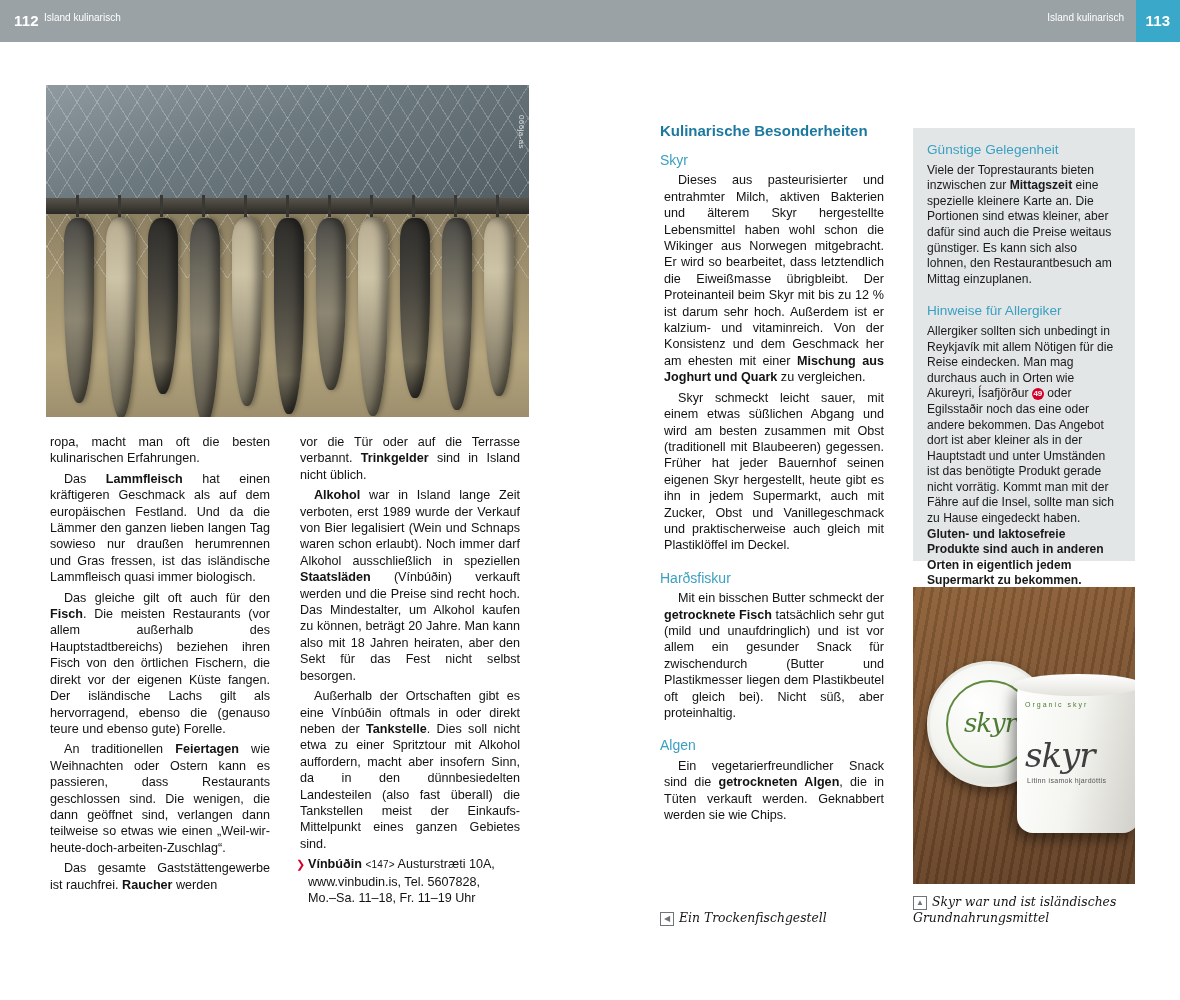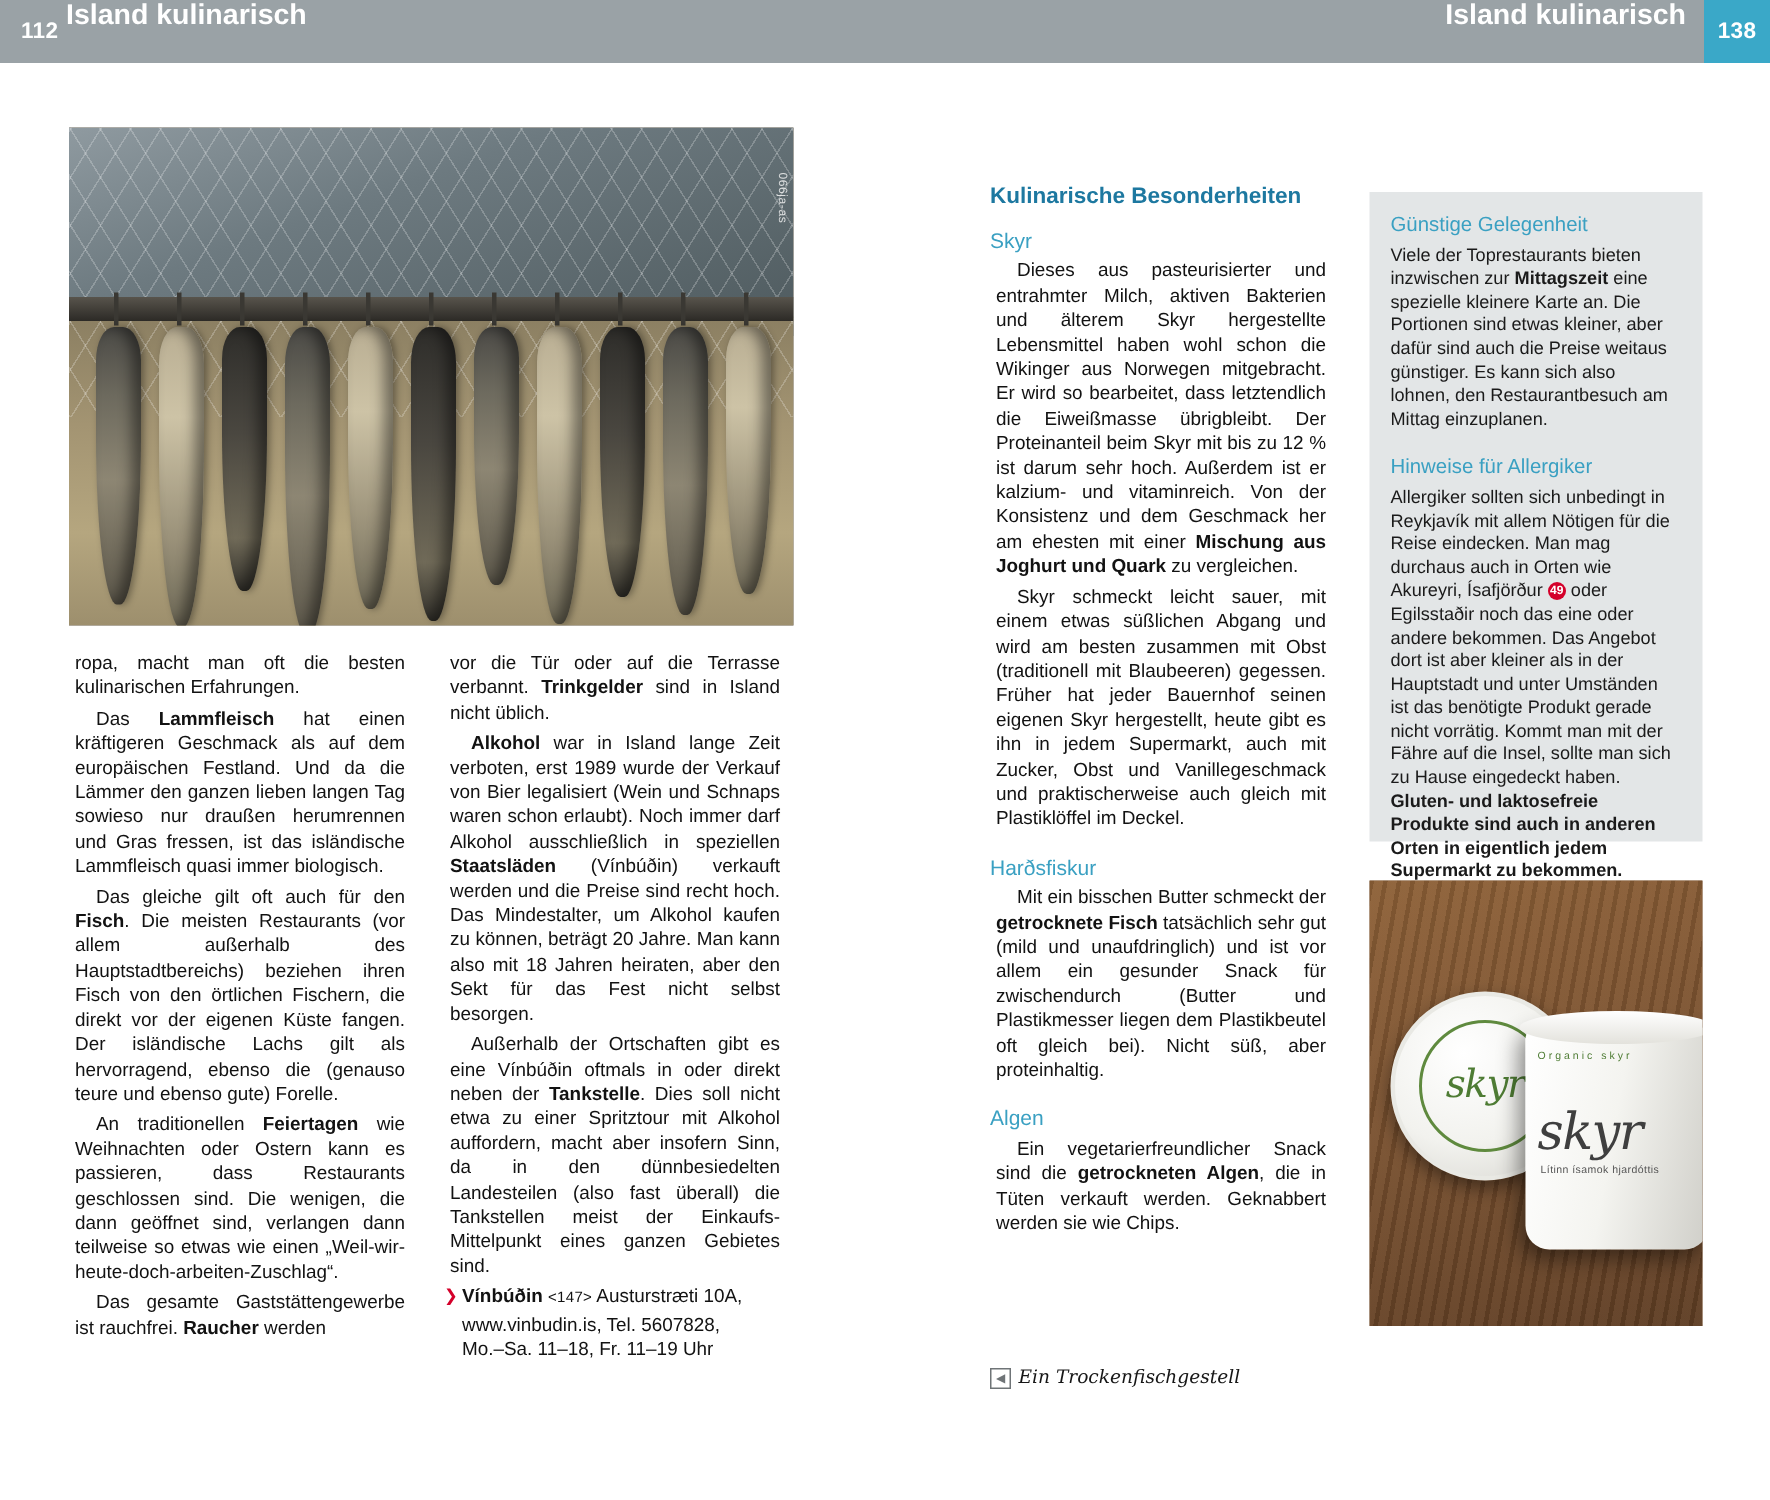--- a/index.html
+++ b/index.html
@@ -37,23 +37,23 @@
     right: 0;
     top: 0;
     width: 44px;
     height: 42px;
     background: #3aa8c8;
     text-align: center;
     line-height: 42px;
   }
   .header .run-title {
     position: absolute;
-    top: 0;
-    font-size: 19px;
-    font-weight: bold;
+    top: 12px;
+    font-size: 10px;
+    font-weight: normal;
   }
   .header .run-title.left { left: 44px; }
   .header .run-title.right { right: 56px; }
 
   
   .page {
     position: absolute;
     top: 42px;
     left: 0;
     width: 1180px;
@@ -312,21 +312,21 @@
   .caption-fish { left: 660px; top: 868px; width: 230px; }
   .caption-skyr { left: 913px; top: 852px; width: 230px; }
 </style>
 </head>
 <body>
 
 <div class="header">
   <span class="page-num left">112</span>
   <span class="run-title left">Island kulinarisch</span>
   <span class="run-title right">Island kulinarisch</span>
-  <span class="page-num right">138</span>
+  <span class="page-num right">113</span>
 </div>
 
 <div class="page">
 
   <div class="photo-fish">
     <div class="sky"></div>
     <div class="ground"></div>
     <div class="net"></div>
     <div class="beam"></div>
 
@@ -414,14 +414,17 @@
       <div class="word">skyr</div>
       <div class="sub">Lítinn ísamok hjardóttis</div>
     </div>
 
   </div>
 
   <div class="caption caption-fish">
     <span class="cap-icon">◀</span><span>Ein Trockenfischgestell</span>
   </div>
 
+  <div class="caption caption-skyr">
+    <span class="cap-icon">▲</span><span>Skyr war und ist isländisches Grundnahrungsmittel</span>
+  </div>
 
 </div>
 
 </body></html>

